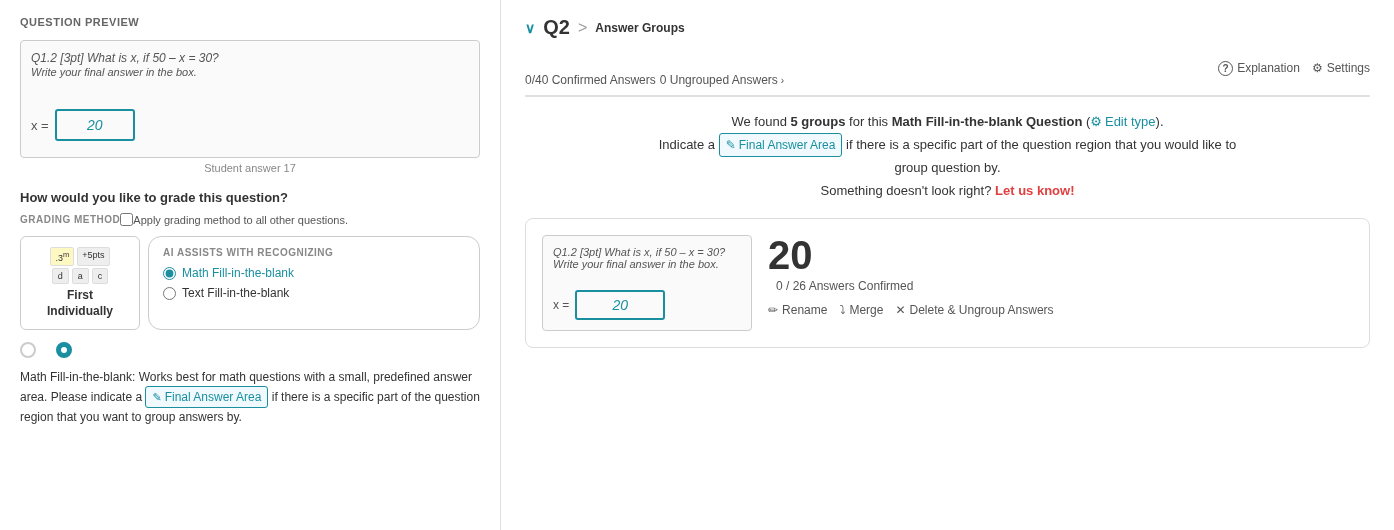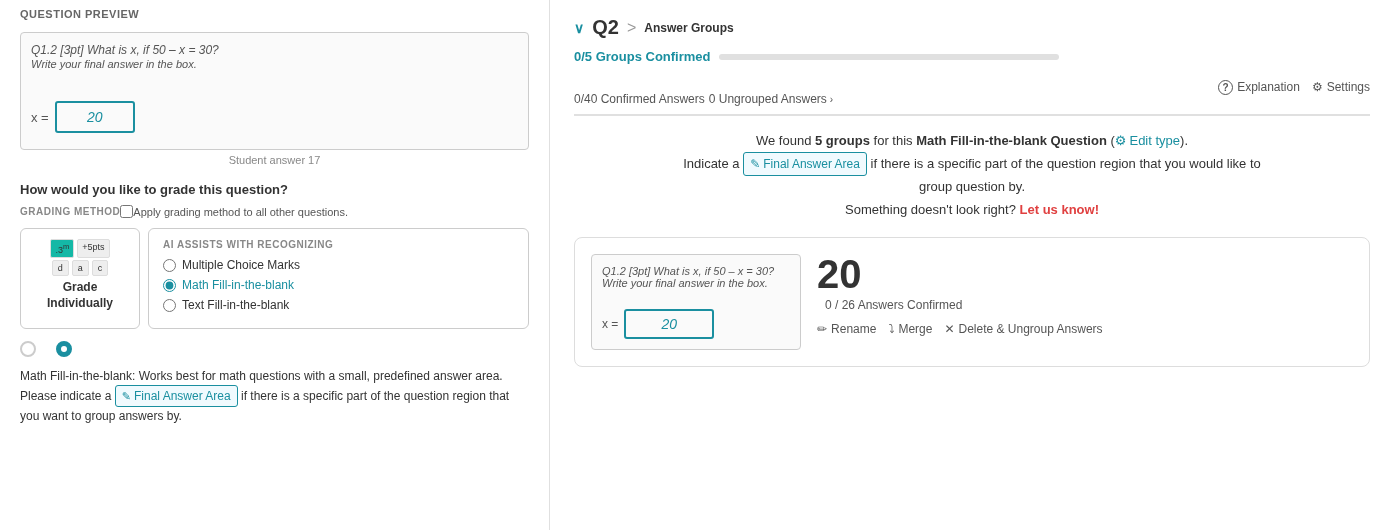--- a/index.html
+++ b/index.html
@@ -1,35 +1,35 @@
 <!DOCTYPE html>
 <html><head>
   <meta charset="utf-8">
   <style>
     * { box-sizing: border-box; margin: 0; padding: 0; }
     body { font-family: -apple-system, BlinkMacSystemFont, 'Segoe UI', sans-serif; font-size: 13px; color: #333; background: #fff; display: flex; height: 530px; overflow: hidden; }
 
     
-    .left-panel { width: 550px; padding: 8px 20px; border-right: 1px solid #e0e0e0; overflow-y: auto; flex-shrink: 0; }
+    .left-panel { width: 501px; padding: 16px 20px; border-right: 1px solid #e0e0e0; overflow-y: auto; flex-shrink: 0; }
     .section-title { font-size: 11px; font-weight: 700; color: #666; letter-spacing: 0.5px; margin-bottom: 12px; }
     .question-preview-box { border: 1px solid #ccc; border-radius: 4px; padding: 10px; margin-bottom: 4px; background: #fafafa; }
     .question-preview-box .q-text { font-size: 12px; color: #555; margin-bottom: 10px; font-style: italic; }
     .answer-area { display: flex; align-items: center; margin-top: 30px; margin-bottom: 6px; }
     .answer-area .eq { font-size: 13px; color: #555; margin-right: 6px; }
     .answer-box { border: 2px solid #1a8fa0; border-radius: 3px; padding: 6px 12px; min-width: 80px; text-align: center; font-size: 14px; color: #1a8fa0; font-style: italic; }
     .student-label { font-size: 11px; color: #888; text-align: center; margin-bottom: 16px; }
 
     .grading-question { font-size: 13px; font-weight: 600; margin-bottom: 8px; }
     .grading-method-row { display: flex; align-items: center; gap: 0; font-size: 11px; color: #555; margin-bottom: 10px; }
     .grading-method-row input[type=checkbox] { margin: 0; }
     .grade-option { border: 1px solid #ccc; border-radius: 6px; padding: 10px; width: 120px; text-align: center; cursor: pointer; }
     .grade-option.active { background: #1a8fa0; border-color: #1a8fa0; color: #fff; }
     .grade-option .opt-label { font-size: 12px; font-weight: 600; line-height: 1.3; }
 
-    .ai-assists-panel { border: 1px solid #ccc; border-radius: 6px; padding: 10px 14px; flex: 1; }
+    .ai-assists-panel { border: 1px solid #ccc; border-radius: 13px; padding: 10px 14px; flex: 1; }
     .ai-assists-title { font-size: 10px; font-weight: 700; color: #888; letter-spacing: 0.5px; margin-bottom: 8px; }
     .radio-option { display: flex; align-items: center; gap: 6px; margin-bottom: 6px; font-size: 12px; }
     .radio-option input[type=radio] { margin: 0; accent-color: #1a8fa0; }
     .radio-option.selected { color: #1a8fa0; }
 
     .radio-row { display: flex; align-items: center; gap: 20px; margin-top: 8px; margin-bottom: 10px; }
     .radio-circle { width: 16px; height: 16px; border-radius: 50%; border: 2px solid #ccc; display: inline-block; cursor: pointer; }
     .radio-circle.selected { border-color: #1a8fa0; background: #1a8fa0; position: relative; }
     .radio-circle.selected::after { content: ''; position: absolute; width: 6px; height: 6px; background: #fff; border-radius: 50%; top: 3px; left: 3px; }
 
@@ -101,40 +101,36 @@
     <span style="font-size:10px;font-weight:700;color:#888;letter-spacing:0.5px;">GRADING METHOD</span>
     <input type="checkbox" style="">
     <span>Apply grading method to all other questions.</span>
   </div>
 
   <div style="display:flex;gap:8px;margin-bottom:12px;">
 
     <div class="grade-option">
       <div style="display:flex;flex-direction:column;align-items:center;margin-bottom:4px;">
         <div style="display:flex;gap:3px;margin-bottom:2px;">
-          <div style="background:#14b8a6;border:1px solid #ddd;border-radius:2px;padding:2px 4px;font-size:9px;">.3<sup>m</sup></div>
+          <div style="background:#fef9c3;border:1px solid #ddd;border-radius:2px;padding:2px 4px;font-size:9px;">.3<sup>m</sup></div>
           <div style="background:#eee;border:1px solid #ddd;border-radius:2px;padding:2px 4px;font-size:9px;">+5pts</div>
         </div>
         <div style="display:flex;gap:3px;">
           <div style="background:#eee;border:1px solid #ddd;border-radius:2px;padding:2px 5px;font-size:9px;">d</div>
           <div style="background:#eee;border:1px solid #ddd;border-radius:2px;padding:2px 5px;font-size:9px;">a</div>
           <div style="background:#eee;border:1px solid #ddd;border-radius:2px;padding:2px 5px;font-size:9px;">c</div>
         </div>
       </div>
-      <div class="opt-label" style="font-size:12px;font-weight:600;white-space:pre-line;color:#333;">Grade
+      <div class="opt-label" style="font-size:12px;font-weight:600;white-space:pre-line;color:#333;">First
 Individually</div>
     </div>
 
 
     <div class="ai-assists-panel">
       <div class="ai-assists-title">AI ASSISTS WITH RECOGNIZING</div>
-      <div class="radio-option">
-        <input type="radio" name="ai-assist" style="">
-        <span>Multiple Choice Marks</span>
-      </div>
       <div class="radio-option selected">
         <input type="radio" name="ai-assist" checked="" style="">
         <span>Math Fill-in-the-blank</span>
       </div>
       <div class="radio-option">
         <input type="radio" name="ai-assist" style="">
         <span>Text Fill-in-the-blank</span>
       </div>
     </div>
   </div>
@@ -156,26 +152,20 @@
 
 <div class="right-panel">
 
   <div class="breadcrumb">
     <span class="chevron" style="font-weight:700;">∨</span>
     <span class="q-label">Q2</span>
     <span class="separator">&gt;</span>
     <span class="section-name">Answer Groups</span>
   </div>
 
-  <div class="progress-row">
-    <span class="groups-confirmed">0/5 Groups Confirmed</span>
-    <div class="progress-bar-wrap">
-      <div class="progress-bar-fill" style="width:0%;"></div>
-    </div>
-  </div>
 
   <div class="stats-row">
     <div class="stats-left">
       <span class="stat-item">0/40 Confirmed Answers</span>
       <span class="stat-item" style="display:flex;align-items:center;gap:3px;cursor:pointer;">
         <span>0 Ungrouped Answers</span>
         <span style="font-size:10px;">›</span>
       </span>
     </div>
     <div class="stats-right">

